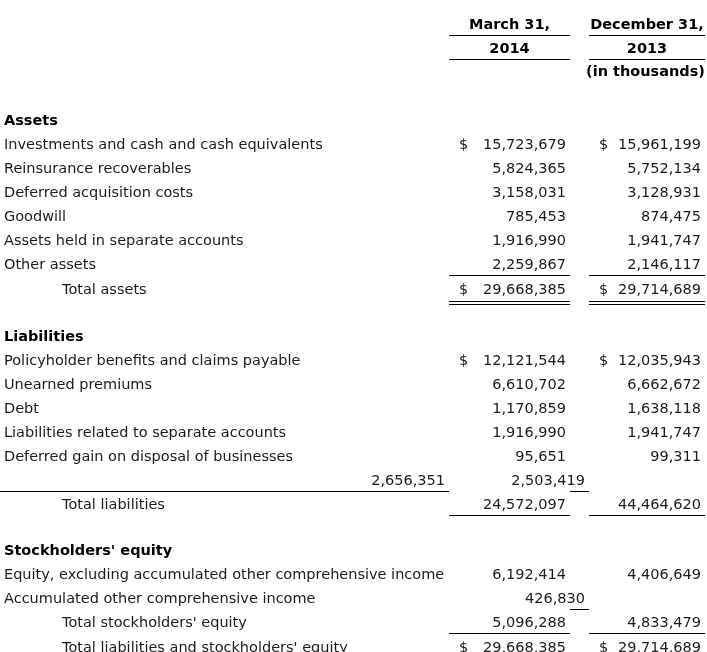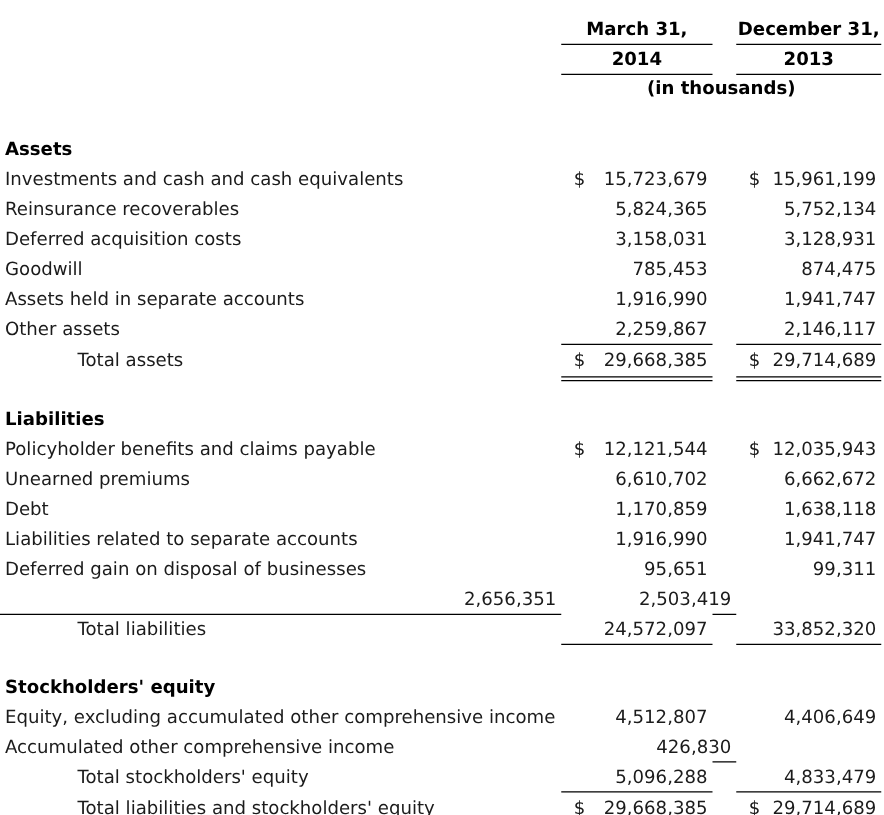--- a/index.html
+++ b/index.html
@@ -79,21 +79,21 @@
     border-bottom: 1px solid #000;
     box-sizing: border-box;
   }
   .note-row {
     display: grid;
     grid-template-columns: 1fr 256px;
     height: 22px;
     align-items: center;
   }
   .note-cell {
-    text-align: center;
+    text-align: right;
     font-weight: bold;
     color: #000000;
   }
   .gap-top { height: 26px; }
   .section-gap { height: 22px; }
 </style>
 </head>
 <body>
 
 <div class="sheet">
@@ -262,31 +262,31 @@
           <span>2,503,419</span>
         </div>
       </div>
       <div class="row">
         <div class="label indent">Total liabilities</div>
         <div class="num rule1">
           <span>24,572,097</span>
         </div>
         <div></div>
         <div class="num rule1">
-          <span>33,852,320</span>
+          <span>44,464,620</span>
         </div>
       </div>
       <div class="section-gap"></div>
       <div class="row">
         <div class="label section-title">Stockholders' equity</div>
       </div>
       <div class="row">
         <div class="label">Equity, excluding accumulated other comprehensive income</div>
         <div class="num">
-          <span>4,512,807</span>
+          <span>6,192,414</span>
         </div>
         <div></div>
         <div class="num">
           <span>4,406,649</span>
         </div>
       </div>
       <div class="row">
         <div class="label">Accumulated other comprehensive income</div>
         <div></div>
         <div class="num rule1">

